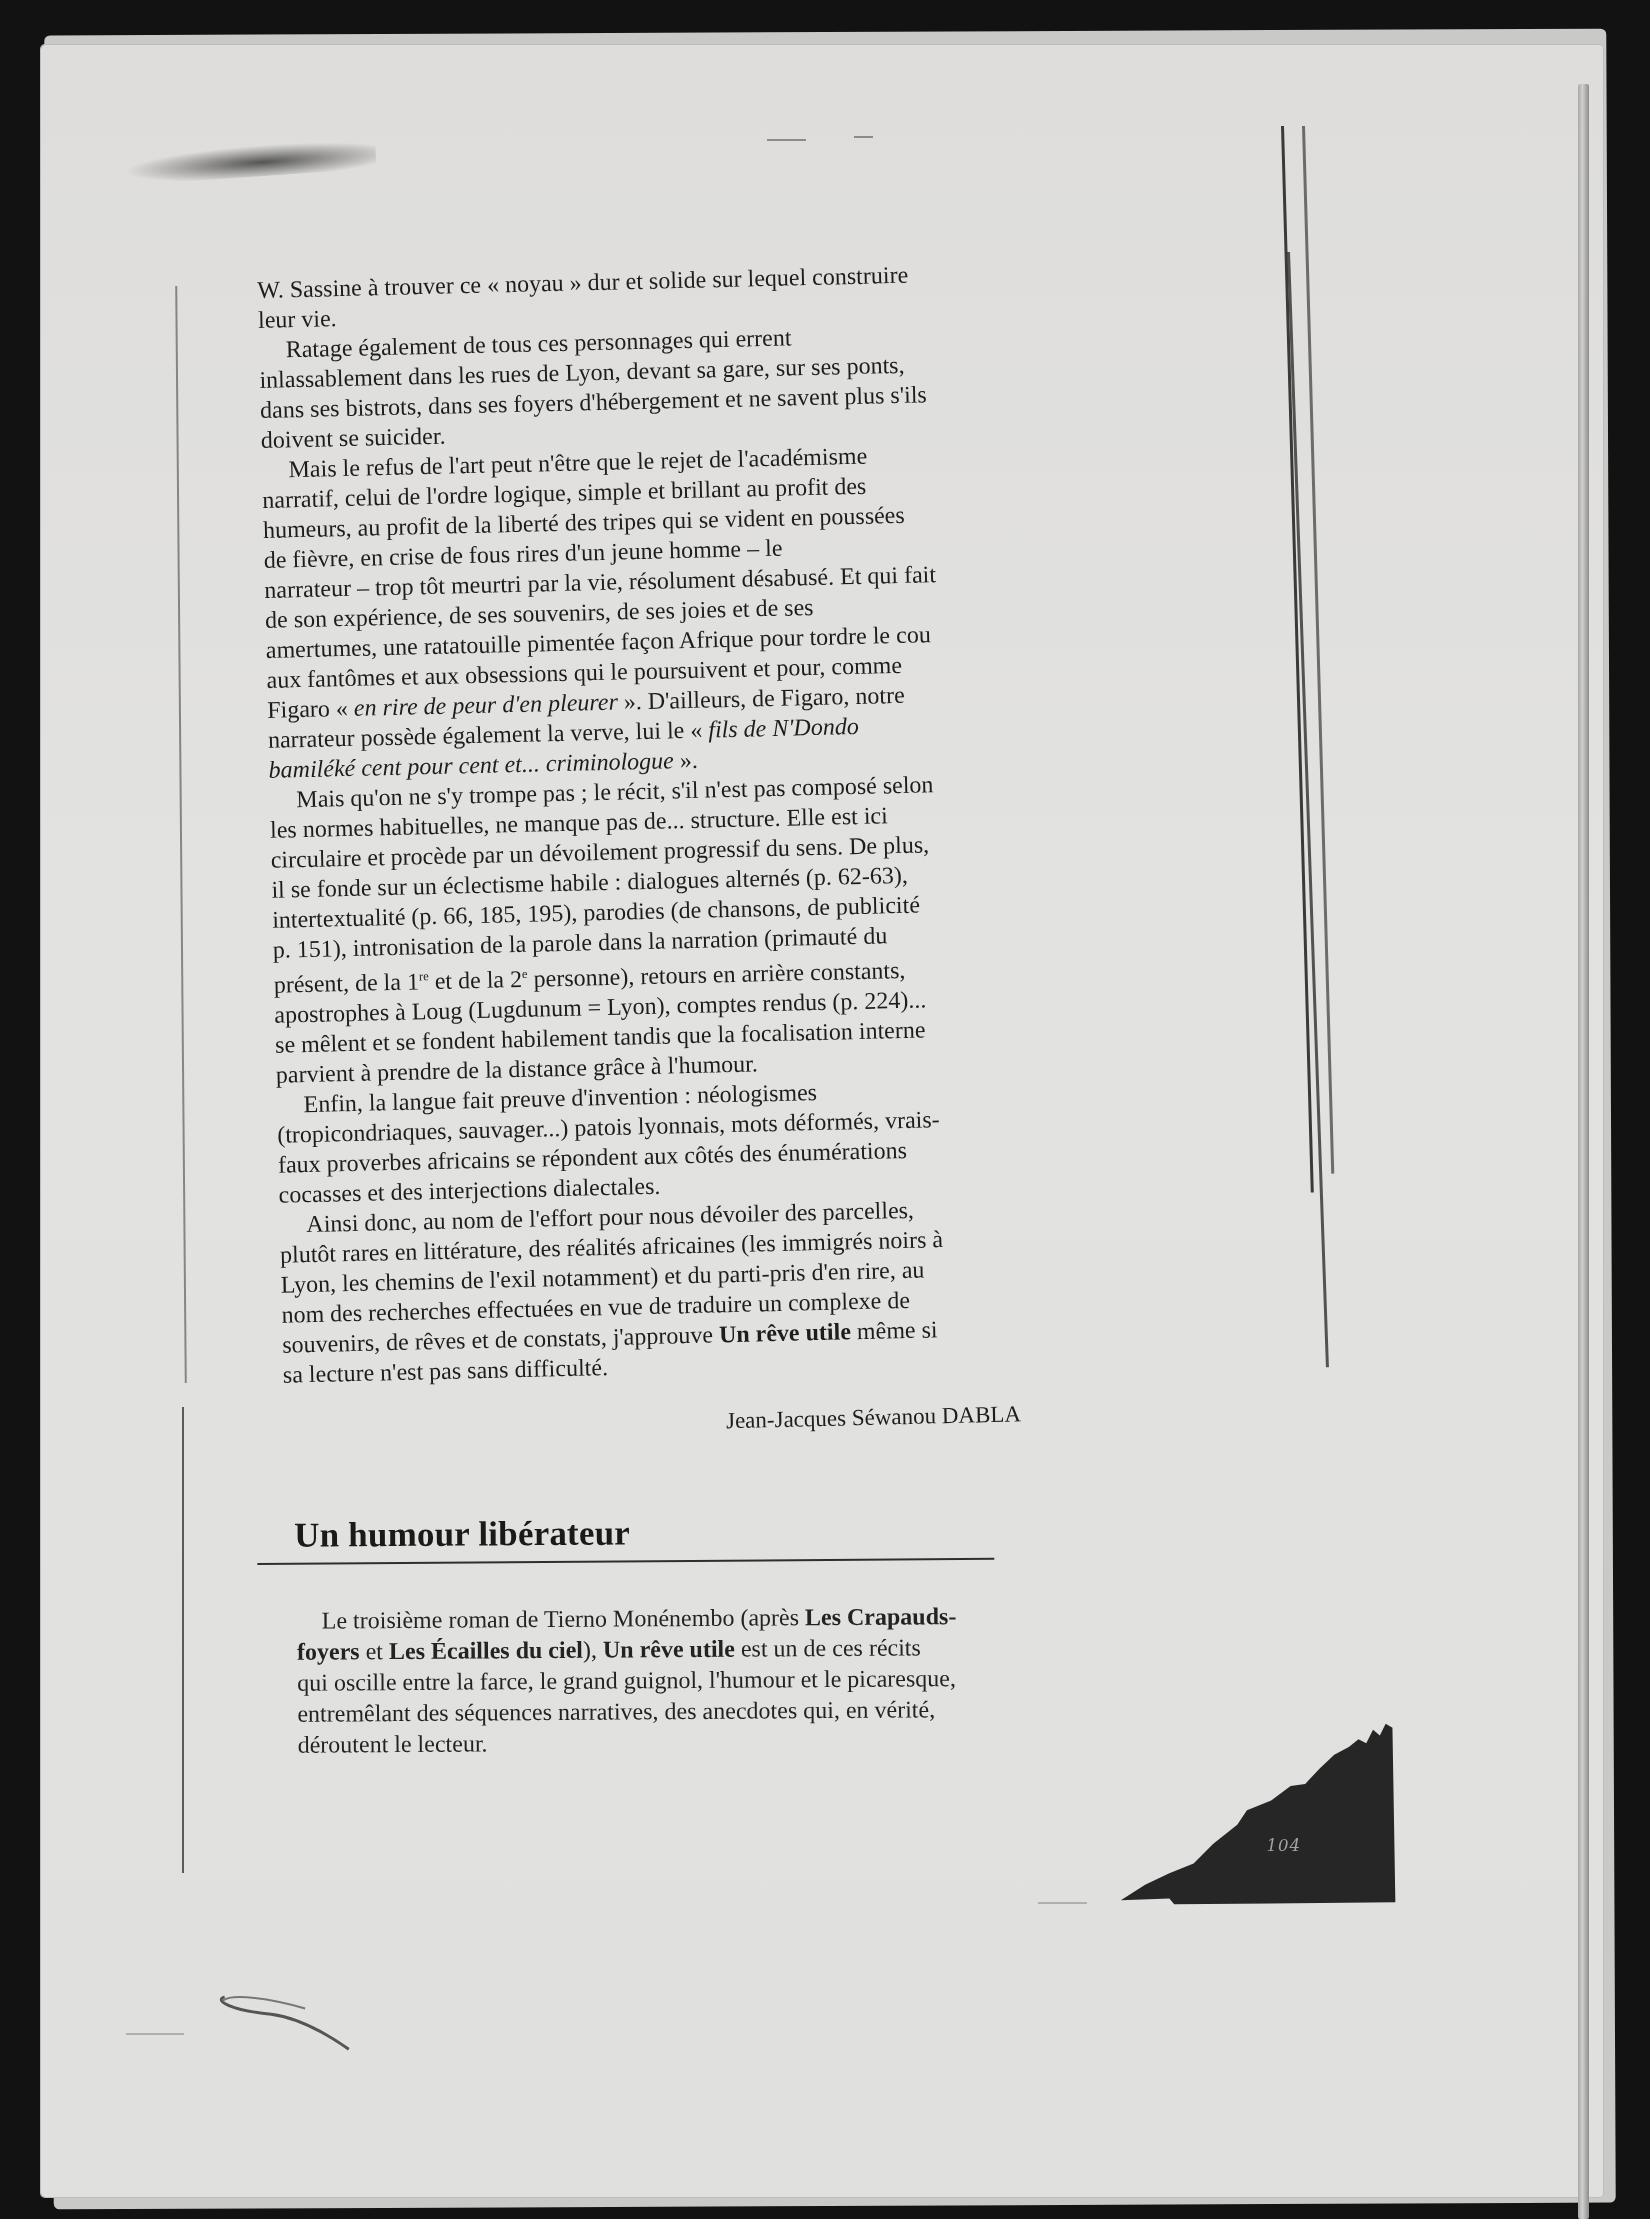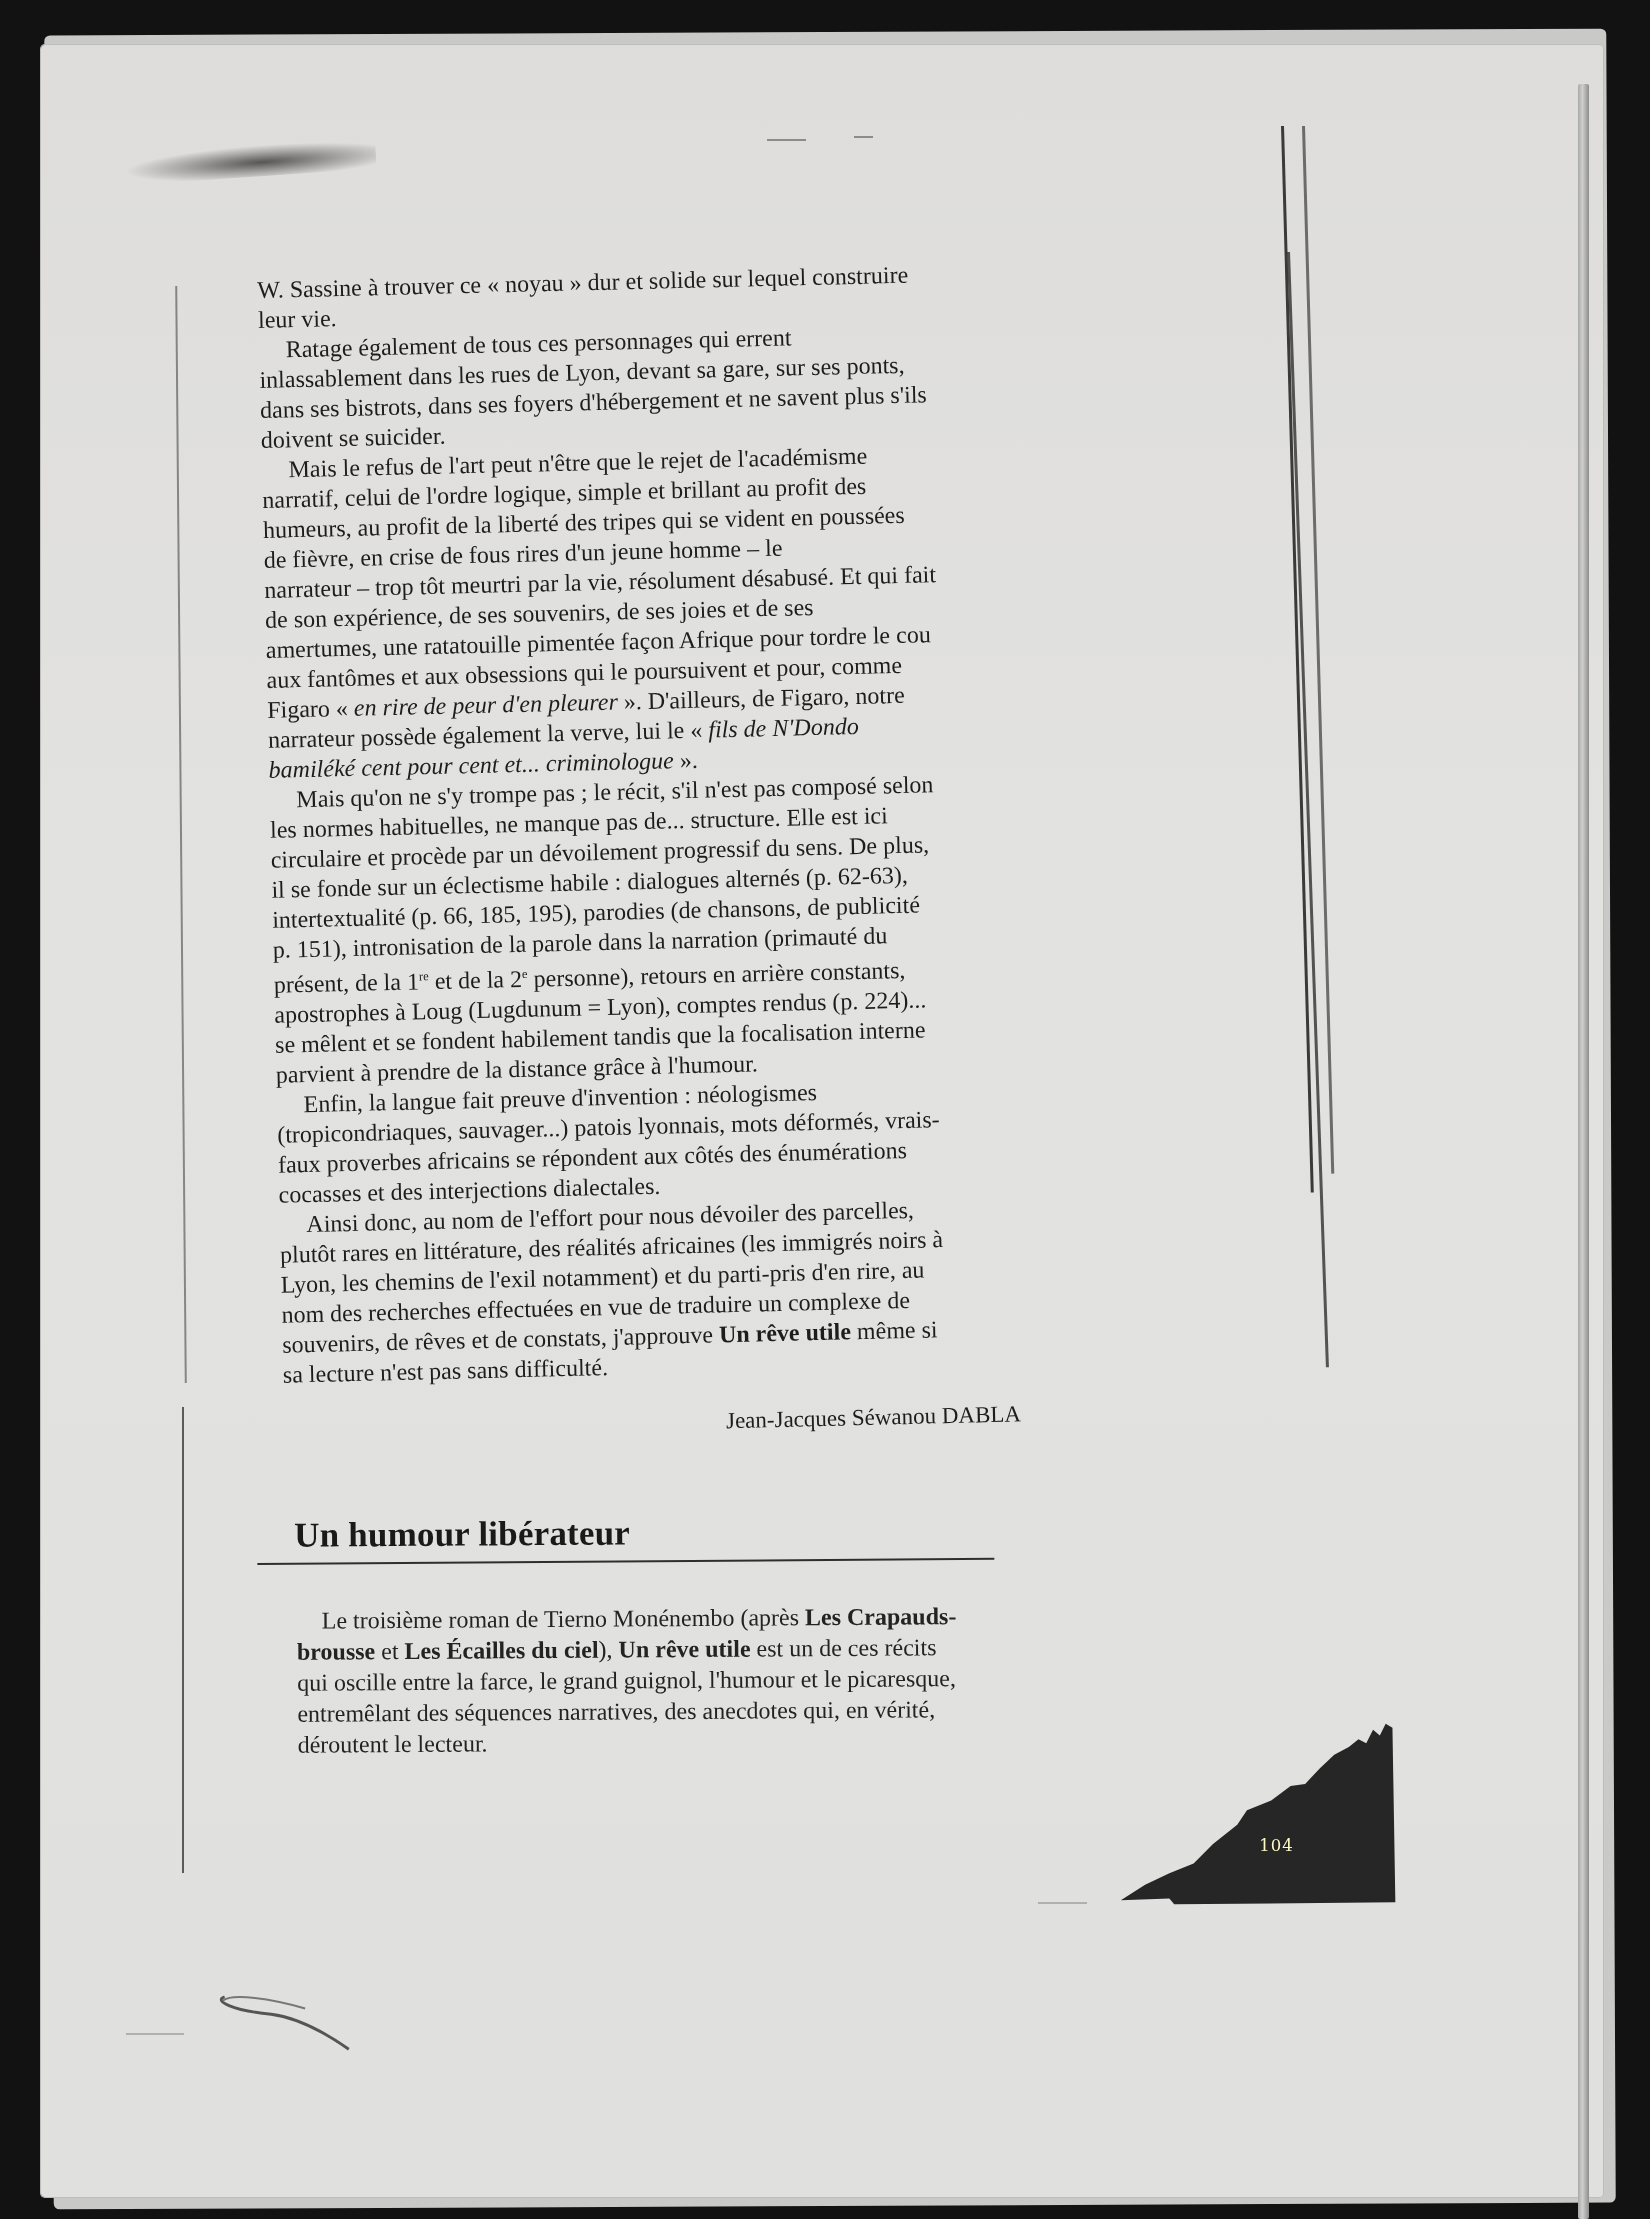--- a/index.html
+++ b/index.html
@@ -64,23 +64,24 @@
   .section-rule { height: 1.9px; background: #2e2e2e; margin-top: 5.8px; width: 737px; }
   .section-body {
     margin-top: 41px; margin-left: 39px; width: 679px;
     font-size: 24px; line-height: 31px; color: #232323;
   }
 
   .corner-shape {
     position: absolute; left: 1116px; top: 1718px; width: 291px; height: 194px;
   }
   .page-number {
-    position: absolute; left: 1252px; top: 1836px; width: 49px; text-align: center;
-    color: #fef9c3; font-size: 16.5px; font-family: "DejaVu Serif", serif;
+    position: absolute; left: 1252px; top: 1836px; width: 49px; text-align: right;
+    color: #a3a3a3; font-size: 16.5px; font-family: "DejaVu Serif", serif;
     letter-spacing: 1px;
+    font-style: italic;
   }
   .pen-mark { position: absolute; left: 213px; top: 1989px; width: 194px; height: 68px; }
   .small-mark { position: absolute; height: 1.9px; background: #555; opacity: 0.6; }
 </style>
 </head>
 <body>
 
 <div class="page-stack"></div>
 <div class="page">
   <div class="page-edge-right"></div>
@@ -135,21 +136,21 @@
   <span class="line"><span>souvenirs, de rêves et de constats, j'approuve </span><span class="bd">Un rêve utile</span><span> même si</span></span>
   <span class="line">sa lecture n'est pas sans difficulté.</span>
   <span class="signature">Jean-Jacques Séwanou DABLA</span>
 </div>
 
 <div class="section">
   <div class="section-title">Un humour libérateur</div>
   <div class="section-rule"></div>
   <div class="section-body">
     <span class="line" style="padding-left:25px"><span>Le troisième roman de Tierno Monénembo (après </span><span class="bd">Les Crapauds-</span></span>
-    <span class="line"><span class="bd">brousse</span><span> et </span><span class="bd">Les Écailles du ciel</span><span>), </span><span class="bd">Un rêve utile</span><span> est un de ces récits</span></span>
+    <span class="line"><span class="bd">foyers</span><span> et </span><span class="bd">Les Écailles du ciel</span><span>), </span><span class="bd">Un rêve utile</span><span> est un de ces récits</span></span>
     <span class="line">qui oscille entre la farce, le grand guignol, l'humour et le picaresque,</span>
     <span class="line">entremêlant des séquences narratives, des anecdotes qui, en vérité,</span>
     <span class="line">déroutent le lecteur.</span>
   </div>
 </div>
 
 <svg class="corner-shape" viewBox="0 0 300 200">
   <path d="M5 188 L30 172 L55 160 L80 150 L100 130 L125 110 L135 95 L160 85 L180 70 L195 68 L210 52 L225 38 L240 30 L250 22 L258 26 L265 12 L272 18 L278 6 L285 10 L288 190 L60 192 L55 186 Z" fill="#262626"></path>
 </svg>
 <div class="page-number">104</div>

